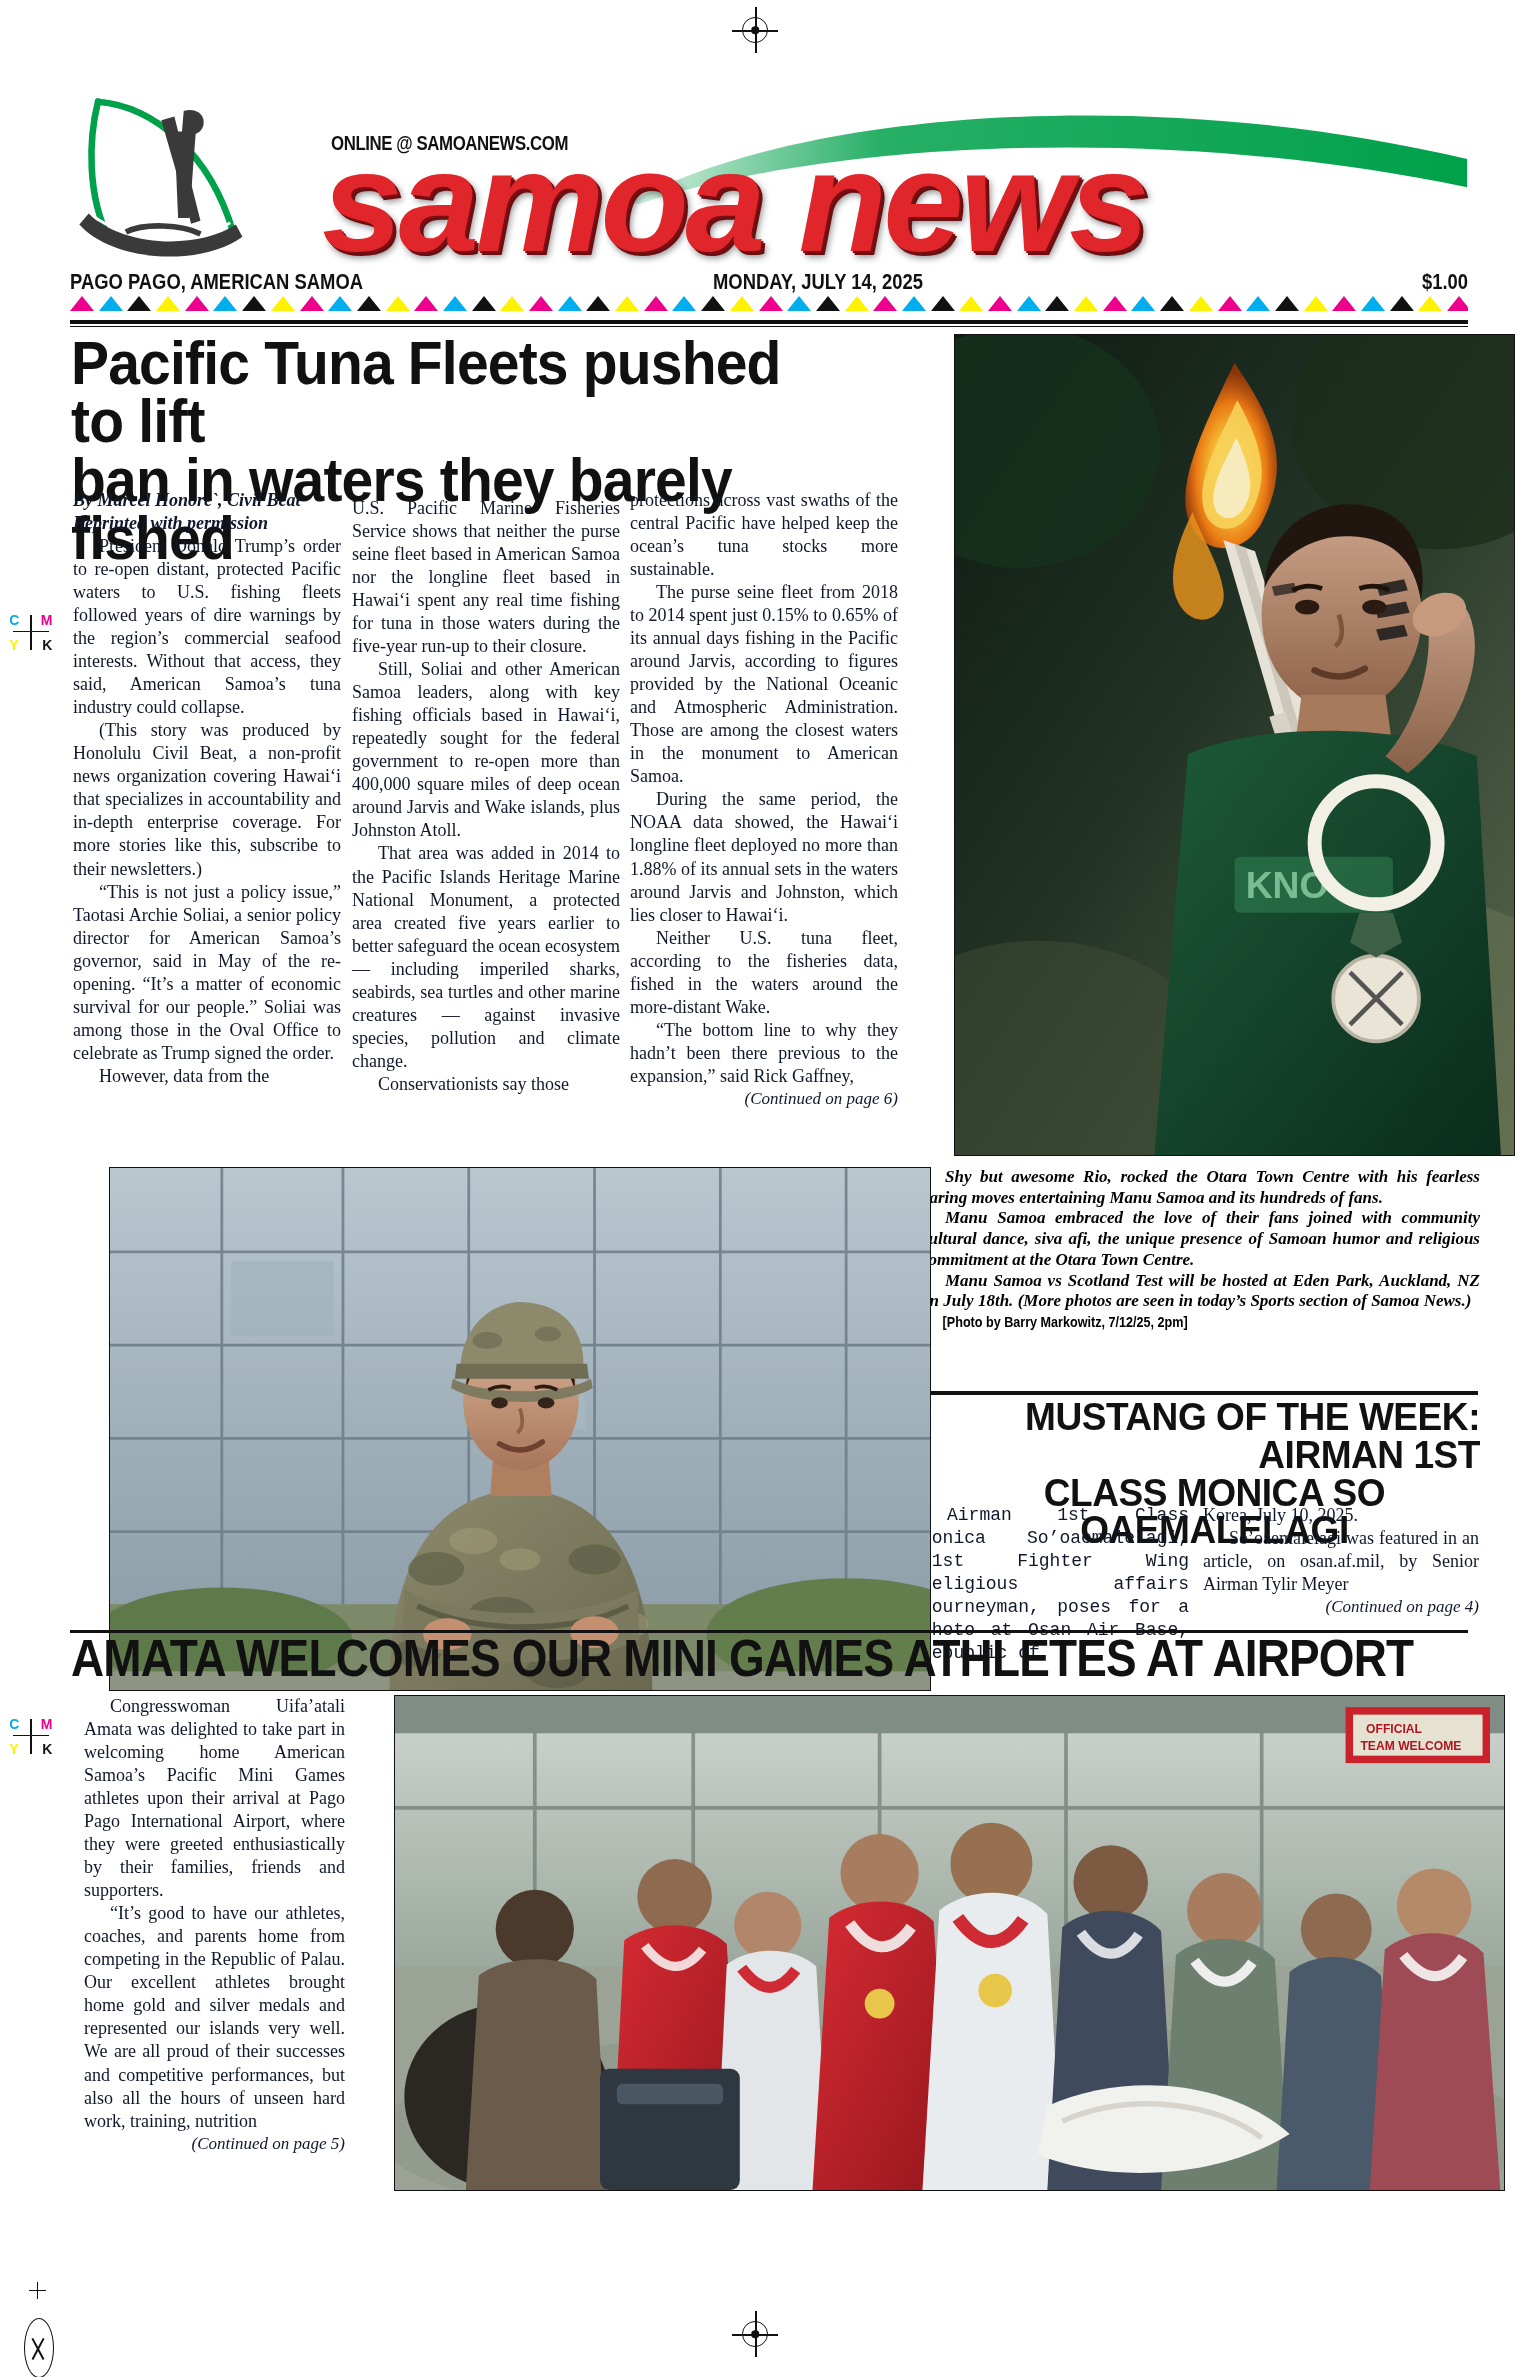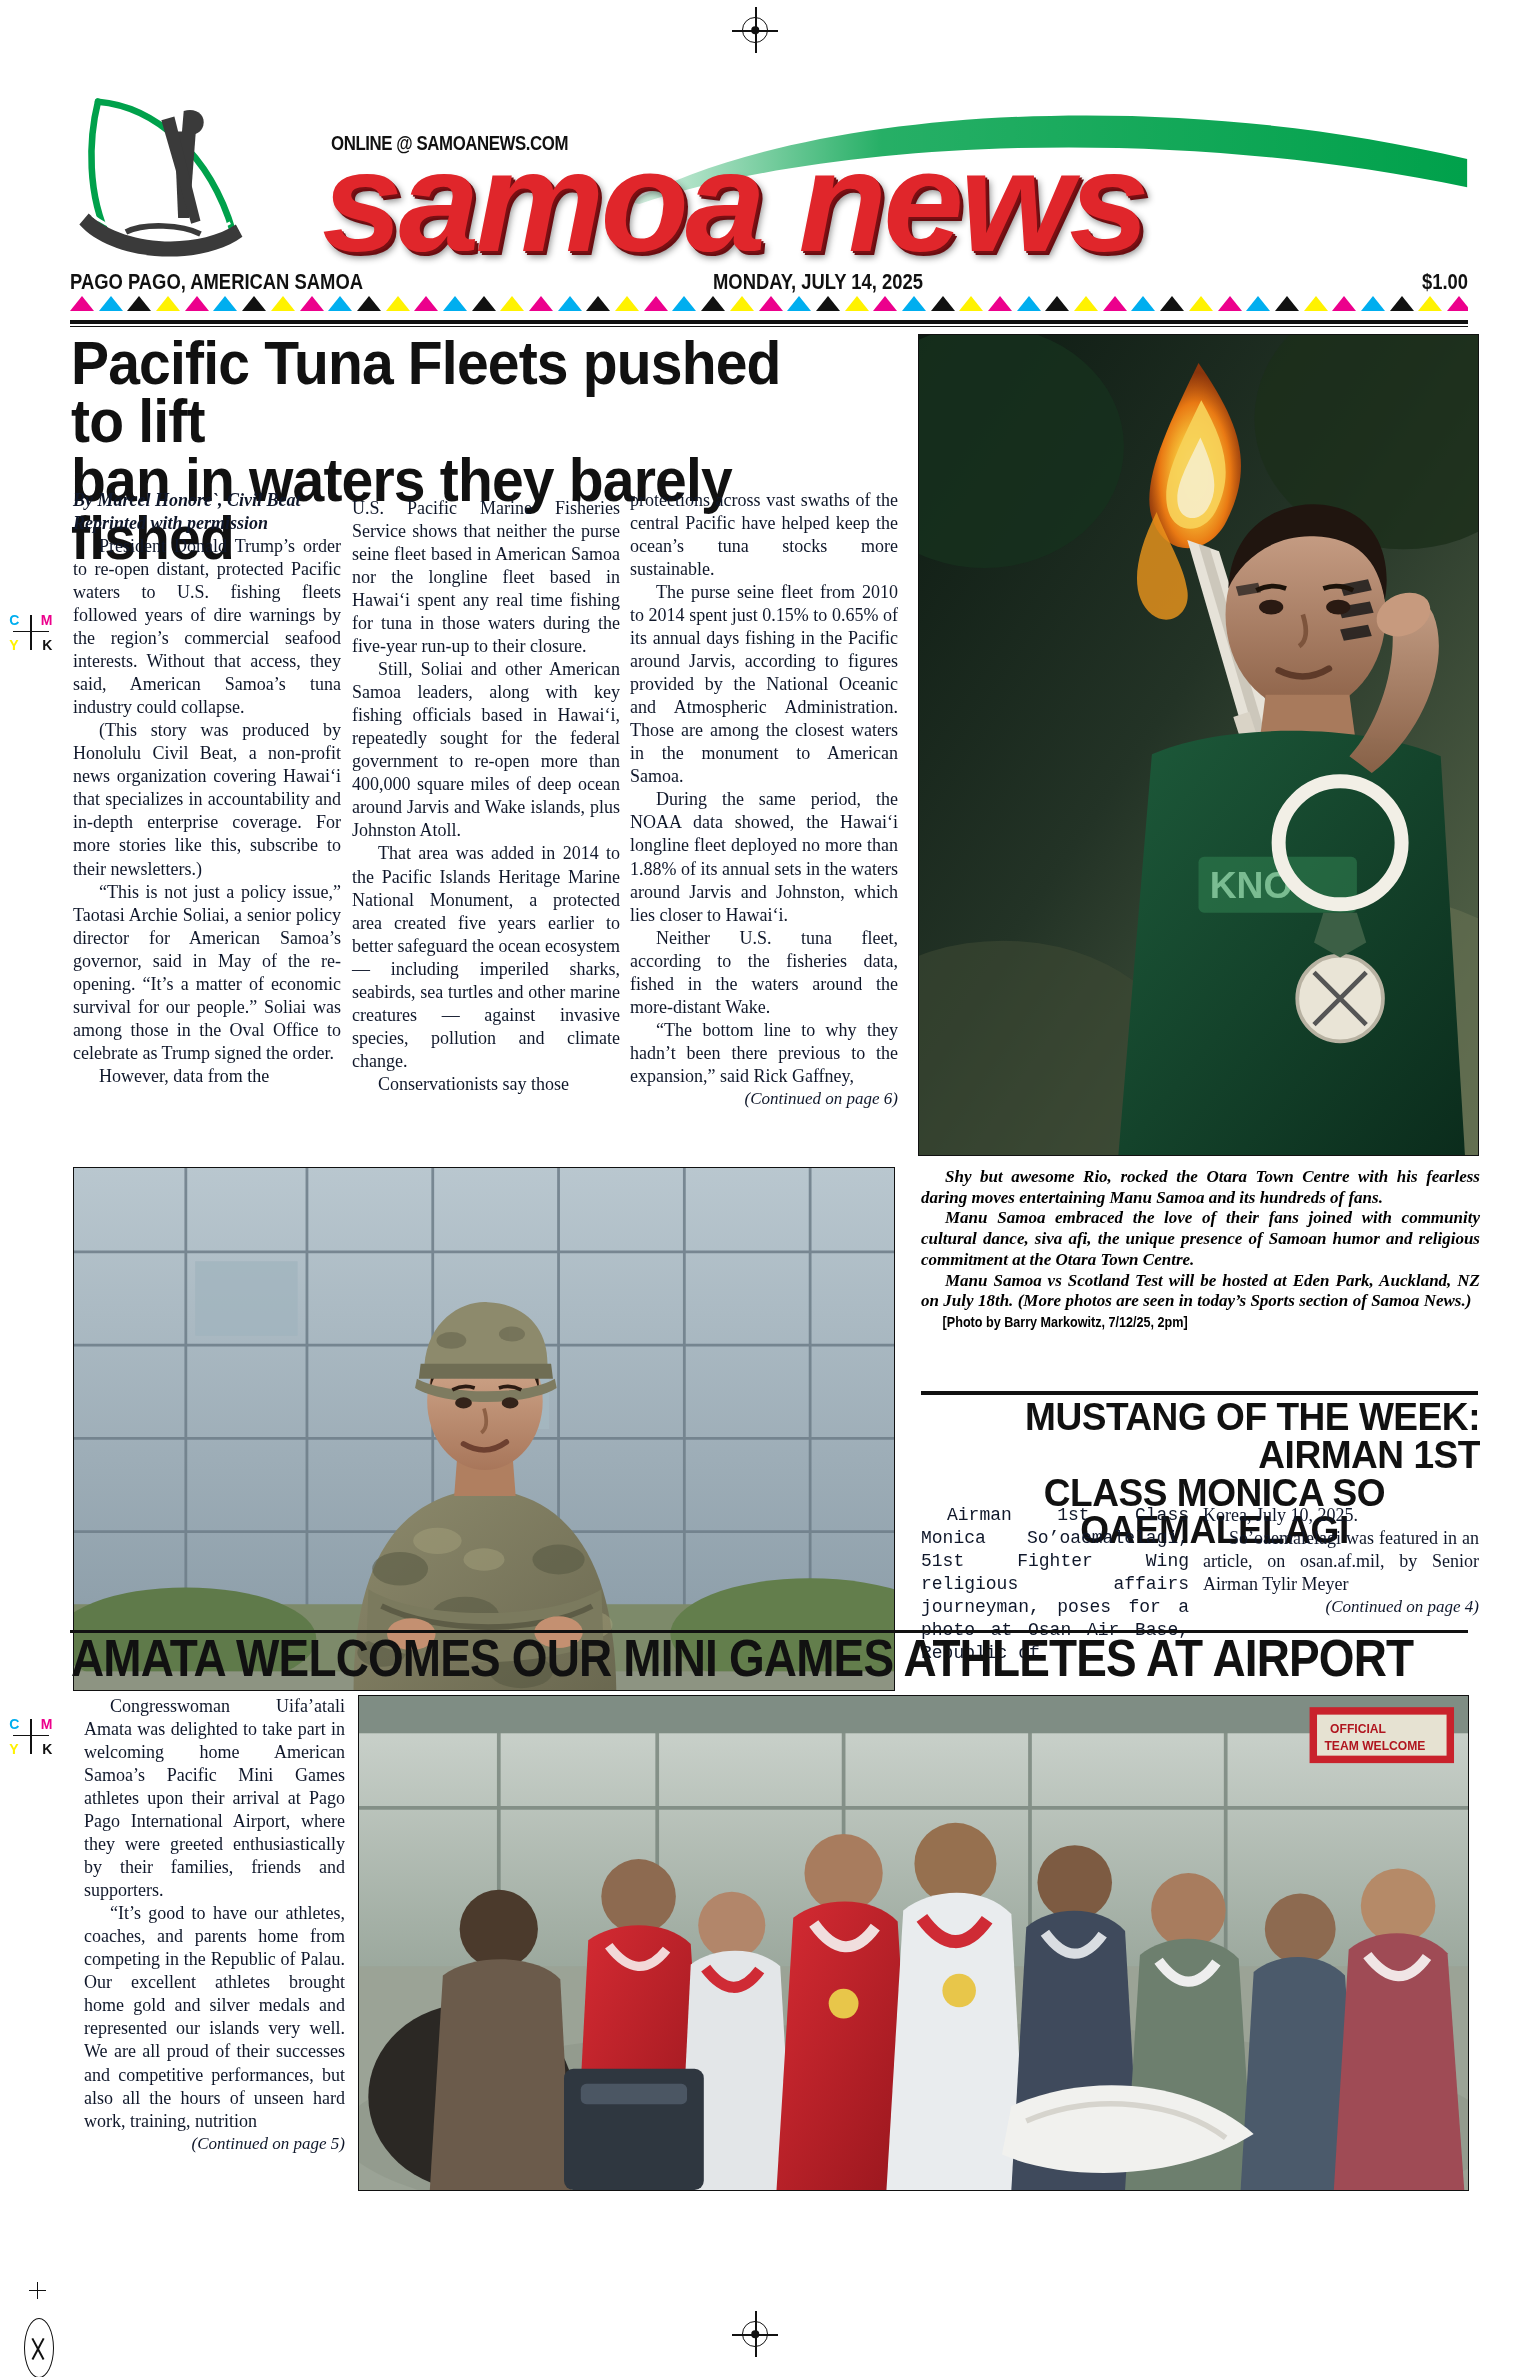--- a/index.html
+++ b/index.html
@@ -129,21 +129,21 @@
   .tuna-c2 { position: absolute; left: 352px; top: 497px; width: 268px; }
   .tuna-c3 { position: absolute; left: 630px; top: 489px; width: 268px; }
 
   .jump {
     font-family: "Liberation Serif", serif; font-style: italic;
     font-size: 17px; text-align: right; text-indent: 0 !important;
     margin-top: 1.9px;
   }
 
   
-  .photo { position: absolute; border: 1.9px solid #111; overflow: hidden; }
+  .photo { position: absolute; border: 1.9px solid #111; overflow: hidden; margin-left: 36px; }
   .photo-main { left: 918px; top: 334px; width: 559px; height: 820px; }
 
   
   .caption {
     position: absolute; left: 921px; top: 1167px; width: 559px;
     font-family: "Liberation Serif", serif; font-style: italic;
     font-weight: bold; font-size: 17px; line-height: 1.22;
     text-align: justify; color: #000;
   }
   .caption p { margin: 0; text-indent: 24px; }
@@ -335,21 +335,21 @@
 
   <div class="body-col tuna-c2">
     <p style="text-indent:0">U.S. Pacific Marine Fisheries Service shows that neither the purse seine fleet based in American Samoa nor the longline fleet based in Hawai‘i spent any real time fishing for tuna in those waters during the five-year run-up to their closure.</p>
     <p>Still, Soliai and other American Samoa leaders, along with key fishing officials based in Hawai‘i, repeatedly sought for the federal government to re-open more than 400,000 square miles of deep ocean around Jarvis and Wake islands, plus Johnston Atoll.</p>
     <p>That area was added in 2014 to the Pacific Islands Heritage Marine National Monument, a protected area created five years earlier to better safeguard the ocean ecosystem — including imperiled sharks, seabirds, sea turtles and other marine creatures — against invasive species, pollution and climate change.</p>
     <p>Conservationists say those</p>
   </div>
 
   <div class="body-col tuna-c3">
     <p style="text-indent:0">protections across vast swaths of the central Pacific have helped keep the ocean’s tuna stocks more sustainable.</p>
-    <p>The purse seine fleet from 2010 to 2014 spent just 0.15% to 0.65% of its annual days fishing in the Pacific around Jarvis, according to figures provided by the National Oceanic and Atmospheric Administration. Those are among the closest waters in the monument to American Samoa.</p>
+    <p>The purse seine fleet from 2018 to 2014 spent just 0.15% to 0.65% of its annual days fishing in the Pacific around Jarvis, according to figures provided by the National Oceanic and Atmospheric Administration. Those are among the closest waters in the monument to American Samoa.</p>
     <p>During the same period, the NOAA data showed, the Hawai‘i longline fleet deployed no more than 1.88% of its annual sets in the waters around Jarvis and Johnston, which lies closer to Hawai‘i.</p>
     <p>Neither U.S. tuna fleet, according to the fisheries data, fished in the waters around the more-distant Wake.</p>
     <p>“The bottom line to why they hadn’t been there previous to the expansion,” said Rick Gaffney,</p>
     <p class="jump">(Continued on page 6)</p>
   </div>
 
   <div class="photo photo-main">
     <svg viewBox="0 0 600 880" preserveAspectRatio="none" style="width:100%;height:100%;display:block">
       <defs>
         <linearGradient id="bgdark" x1="0" y1="0" x2="1" y2="1">

